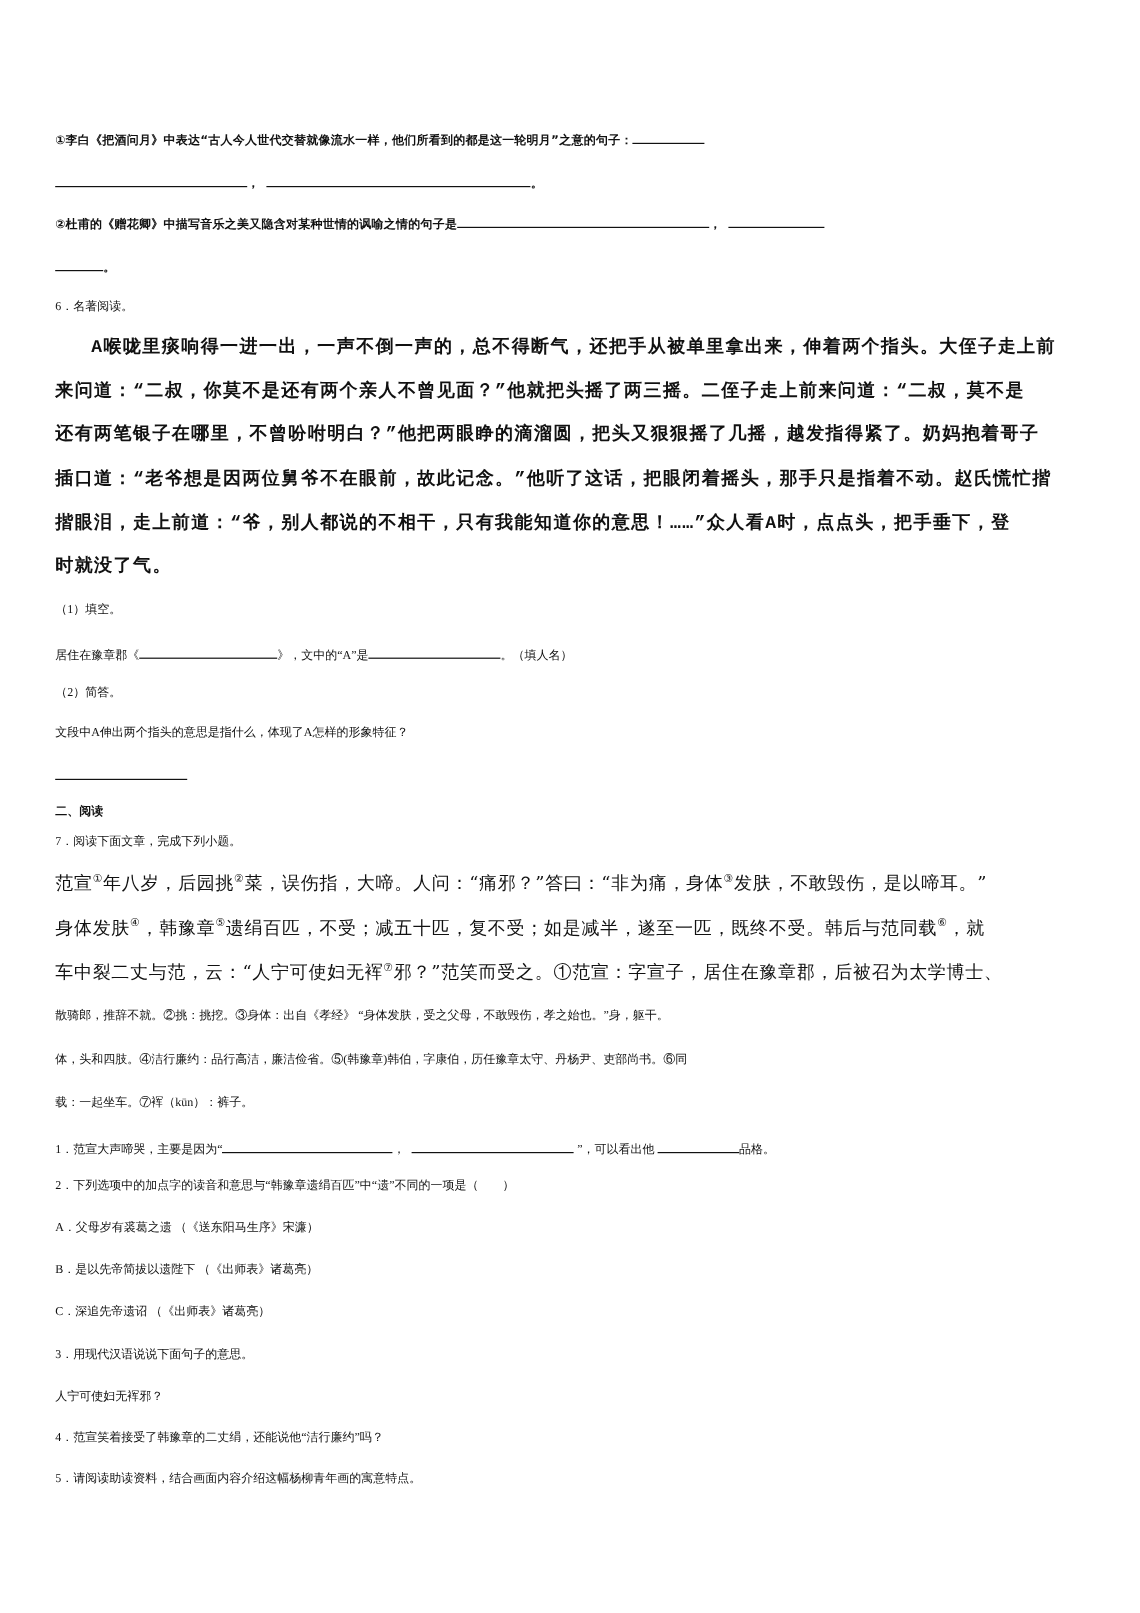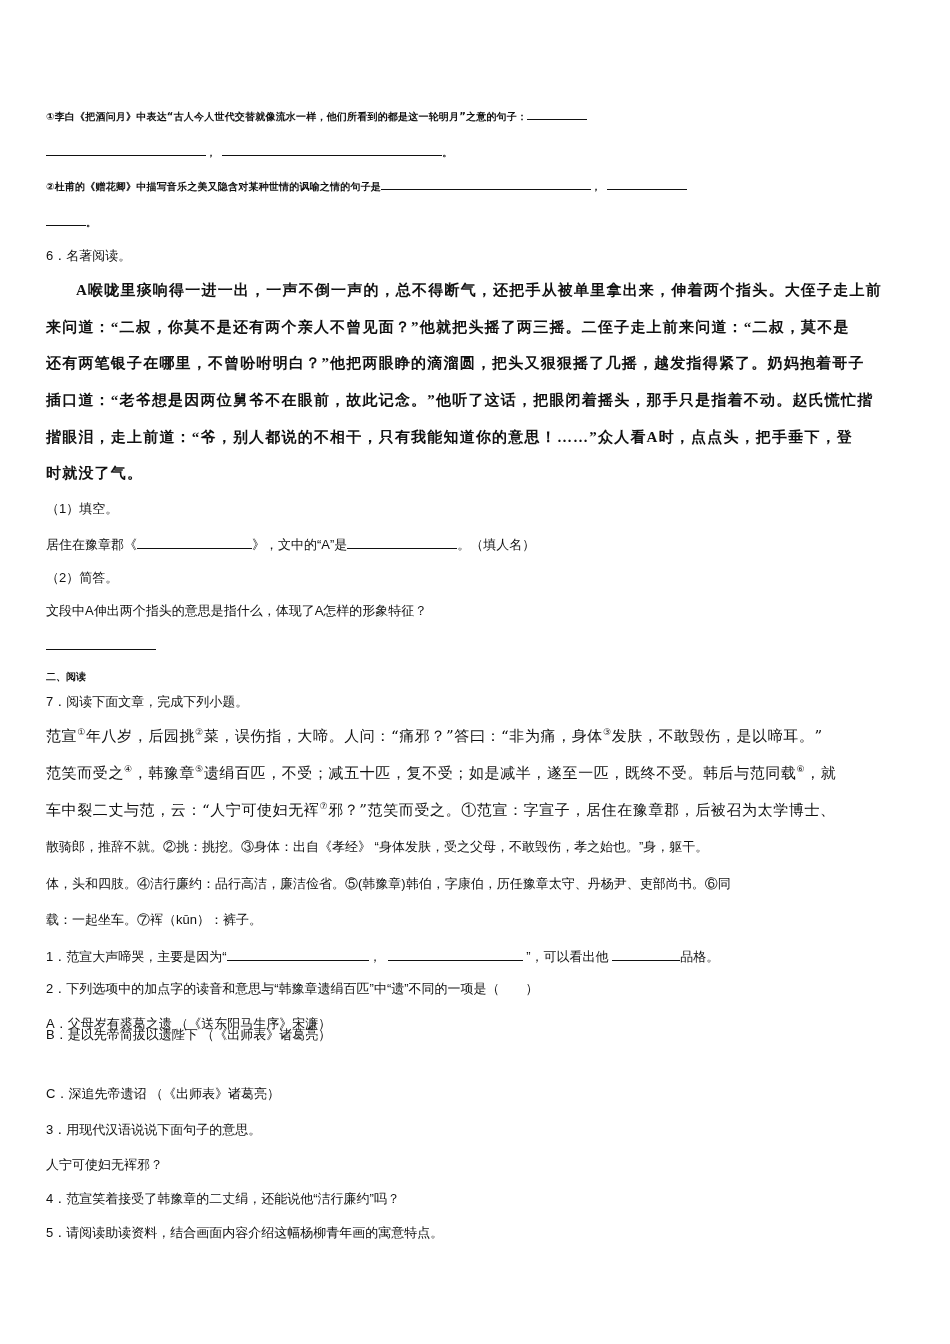--- a/index.html
+++ b/index.html
@@ -28,33 +28,33 @@
       font-size: 15px;
       line-height: 20px;
     }
     .bold-sans {
       font-family: "DejaVu Sans", "Liberation Sans", sans-serif;
       font-weight: bold;
       font-size: 10px;
       letter-spacing: 0.2px;
     }
     .passage {
-      font-family: Liberation Serif, serif;
+      font-family: Liberation Mono, monospace;
       font-weight: bold;
       font-size: 15px;
       letter-spacing: 1.2px;
     }
     .plain {
       font-family: "DejaVu Serif", "Liberation Serif", serif;
       font-size: 15px;
       letter-spacing: 0.6px;
     }
     .plain-narrow {
-      font-family: Liberation Sans, sans-serif;
-      font-size: 13px;
+      font-family: Liberation Serif, serif;
+      font-size: 10px;
     }
     .blank {
       display: inline-block;
       border-bottom: 1px solid #111;
       height: 15px;
       vertical-align: baseline;
     }
     sup.note {
       font-size: 9px;
       vertical-align: super;
@@ -115,38 +115,38 @@
   <div class="rule-short" style="top:649px; width:110px;"></div>
 
   <div class="line section-head" style="top:667px;">二、阅读</div>
 
   <div class="line plain-narrow" style="top:692px;">7．阅读下面文章，完成下列小题。</div>
 
   <div class="line plain" style="top:726px;">
     <span>范宣</span><sup class="note">①</sup><span>年八岁，后园挑</span><sup class="note">②</sup><span>菜，误伤指，大啼。人问：“痛邪？”答曰：“非为痛，身体</span><sup class="note">③</sup><span>发肤，不敢毁伤，是以啼耳。”</span>
   </div>
   <div class="line plain" style="top:763px;">
-    <span>范笑而受之</span><sup class="note">④</sup><span>，韩豫章</span><sup class="note">⑤</sup><span>遗绢百匹，不受；减五十匹，复不受；如是减半，遂至一匹，既终不受。韩后与范同载</span><sup class="note">⑥</sup><span>，就</span>
+    <span>身体发肤</span><sup class="note">④</sup><span>，韩豫章</span><sup class="note">⑤</sup><span>遗绢百匹，不受；减五十匹，复不受；如是减半，遂至一匹，既终不受。韩后与范同载</span><sup class="note">⑥</sup><span>，就</span>
   </div>
   <div class="line plain" style="top:800px;">
     <span>车中裂二丈与范，云：“人宁可使妇无裈</span><sup class="note">⑦</sup><span>邪？”范笑而受之。①范宣：字宣子，居住在豫章郡，后被召为太学博士、</span>
   </div>
 
   <div class="line plain-narrow" style="top:837px;">散骑郎，推辞不就。②挑：挑挖。③身体：出自《孝经》 “身体发肤，受之父母，不敢毁伤，孝之始也。”身，躯干。</div>
   <div class="line plain-narrow" style="top:874px;">体，头和四肢。④洁行廉约：品行高洁，廉洁俭省。⑤(韩豫章)韩伯，字康伯，历任豫章太守、丹杨尹、吏部尚书。⑥同</div>
   <div class="line plain-narrow" style="top:910px;">载：一起坐车。⑦裈（kūn）：裤子。</div>
 
   <div class="line plain-narrow" style="top:945px;">
     <span>1．范宣大声啼哭，主要是因为“</span><span class="blank" style="width:142px;"></span><span>，</span><span class="blank" style="width:135px; margin-left:6px;"></span><span> ”，可以看出他 </span><span class="blank" style="width:68px;"></span><span>品格。</span>
   </div>
 
   <div class="line plain-narrow" style="top:979px;">2．下列选项中的加点字的读音和意思与“韩豫章遗绢百匹”中“遗”不同的一项是（　　）</div>
 
   <div class="line plain-narrow" style="top:1014px;">A．父母岁有裘葛之遗 （《送东阳马生序》宋濂）</div>
-  <div class="line plain-narrow" style="top:1025px;">B．是以先帝简拔以遗陛下 （《出师表》诸葛亮）</div>
+  <div class="line plain-narrow" style="top:1049px;">B．是以先帝简拔以遗陛下 （《出师表》诸葛亮）</div>
   <div class="line plain-narrow" style="top:1084px;">C．深追先帝遗诏 （《出师表》诸葛亮）</div>
 
   <div class="line plain-narrow" style="top:1120px;">3．用现代汉语说说下面句子的意思。</div>
   <div class="line plain-narrow" style="top:1155px;text-align:center;">人宁可使妇无裈邪？</div>
   <div class="line plain-narrow" style="top:1189px;">4．范宣笑着接受了韩豫章的二丈绢，还能说他“洁行廉约”吗？</div>
   <div class="line plain-narrow" style="top:1223px;">5．请阅读助读资料，结合画面内容介绍这幅杨柳青年画的寓意特点。</div>
 
 </div>
 
 </body></html>

